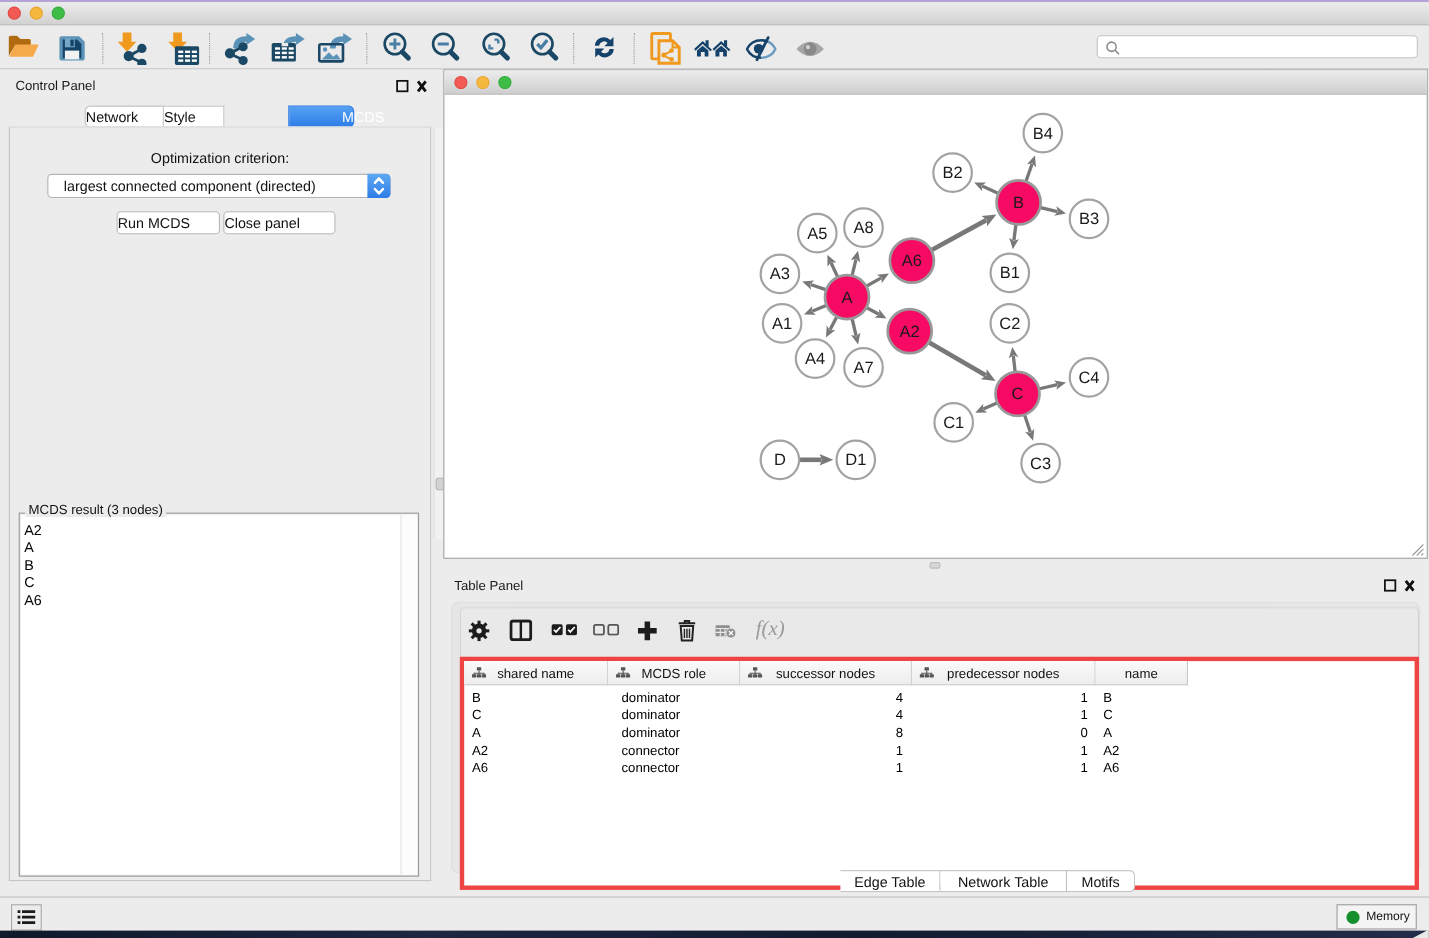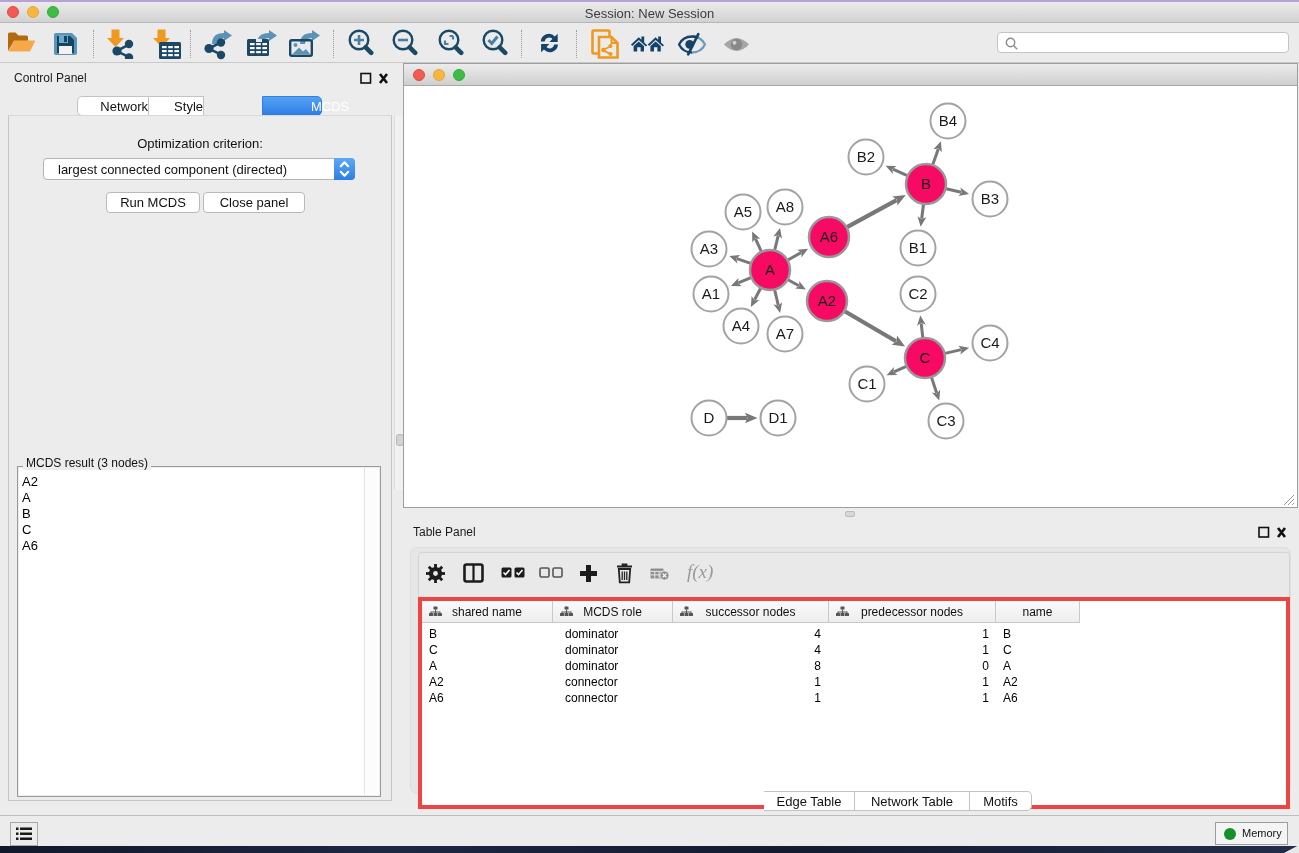--- a/index.html
+++ b/index.html
@@ -17,27 +17,27 @@
 .ticon { position:absolute; top:3px; }
 #searchbox { left:997px; top:32px; width:292px; height:21px; background:#fff; border:1px solid #c4c4c4; border-radius:4px; }
 
 #statusbar { left:0; top:815px; width:1299px; height:31px; background:#ececec; border-top:1px solid #bdbdbd; }
 #darkstrip { left:0; top:846px; width:1299px; height:7px; background:linear-gradient(90deg,#10182b,#1d2742 30%,#131b30 60%,#232d49); }
 #listbtn { left:10px; top:822px; width:28px; height:24px; background:#ececec; border:1px solid #a8a8a8; }
 #membtn { left:1215px; top:822px; width:73px; height:23px; background:#f4f4f4; border:1px solid #9c9c9c; font-size:11px; color:#111; }
 
 #cptitle { left:14px; top:71px; font-size:12px; color:#1a1a1a; }
 .winbtns { font-size:12px; color:#111; }
-.tab { position:absolute; top:96px; height:20px; background:#fff; border:1px solid #c3c3c3; font-size:13px; color:#111; text-align:right; line-height:19px; }
+.tab { position:absolute; top:96px; height:20px; background:#fff; border:1px solid #c3c3c3; font-size:13px; color:#111; text-align:left; line-height:19px; }
 .tabsel { background:linear-gradient(#55a1f1,#2e7de8); color:#fff; border-color:#2e7de8;padding-left:48px; }
 #tabpane { left:8px; top:115px; width:384px; height:686px; border:1px solid #c6c6c6; background:#ececec; border-top-color:#d9d9d9; }
 #optlabel { left:0; top:136px; width:400px; text-align:center; font-size:13px; color:#111; }
 #dropdown { left:43px; top:158px; width:312px; height:22px; background:#fff; border:1px solid #b4b4b4; border-radius:4px; font-size:13px; color:#111; text-align:left; padding-left:14px; line-height:21px; }
 #ddbtn { left:334px; top:158px; width:21px; height:22px; background:linear-gradient(#5ea9f3,#2e7de8); border-radius:0 4px 4px 0; }
-.btn { position:absolute; height:21px; background:#fff; border:1px solid #b9b9b9; border-radius:4px; font-size:13px; color:#111; text-align:center; line-height:20px; }
+.btn { position:absolute; height:21px; background:#fff; border:1px solid #b9b9b9; border-radius:4px; font-size:13px; color:#111; line-height:20px; }
 #mcdsbox { left:17px; top:466px; width:364px; height:331px; border:1px solid #9a9a9a; }
 #mcdslegend { left:23px; top:456px; background:#ececec; padding:0 3px; font-size:12px; color:#111; }
 #mcdslist { left:19px; top:468px; width:360px; height:327px; background:#fff; font-size:13px; color:#000; padding-top:4px; }
 #mcdslist div { padding:1.5px 0 1.5px 3px; height:16px; }
 #mcdsscroll { left:364px; top:468px; width:14px; height:327px; background:#fcfcfc; border-left:1px solid #e3e3e3; }
 #lpscroll { left:394px; top:116px; width:12px; height:374px; background:#f1f1f1; border-left:1px solid #dcdcdc; }
 
 #netwin { left:403px; top:63px; width:895px; height:445px; background:#fff; border:1px solid #9e9e9e; }
 #nettitle { left:0; top:0; width:893px; height:22px; background:linear-gradient(#ececec,#cfcfcf); border-bottom:1px solid #a8a8a8; }
 #nettitle .tl { position:absolute; width:12px; height:12px; border-radius:50%; top:5px; }
@@ -54,21 +54,20 @@
 .btab { position:absolute; top:0; height:20px; background:#fff; border:1px solid #c3c3c3; font-size:13px; color:#111; text-align:center; line-height:19px; }
 svg text { font-family:"Liberation Sans", sans-serif; }
 </style>
 </head>
 <body>
 <div class="abs" id="toppurple"></div>
 <div class="abs" id="titlebar">
   <div class="tl" style="left:7px;background:#f25b54;border:1px solid #e14942;"></div>
   <div class="tl" style="left:27px;background:#f6b73e;border:1px solid #e8a631;"></div>
   <div class="tl" style="left:47px;background:#3ebc47;border:1px solid #30ad39;"></div>
-  <div class="abs" id="titletext">Session: New Session</div>
 </div>
 <div class="abs" id="toolbar">
 <svg class="ticon" style="left:7px;top:8px" width="28" height="21" viewBox="0 0 28 21">
       <path d="M1 19 V2 q0-1.5 1.5-1.5 h6 l3 3 h8 q1.5 0 1.5 1.5 V9 h-14 z" fill="#b06a10"></path>
       <path d="M1.5 19.5 L7 8.5 h20 q1.3 0 .8 1.2 L23 19.5 z" fill="#f5a94b"></path>
     </svg>
 <svg class="ticon" style="left:53px;top:8px" width="25" height="24" viewBox="0 0 25 24">
       <path d="M1 3 q0-2 2-2 h16 l5 5 v15 q0 2 -2 2 h-19 q-2 0 -2-2 z" fill="#5e93b8"></path>
       <path d="M4 4 h13 l4 4 v13 h-17 z" fill="#134569"></path>
       <rect x="6" y="3" width="9" height="8" fill="#74a7c6"></rect>

